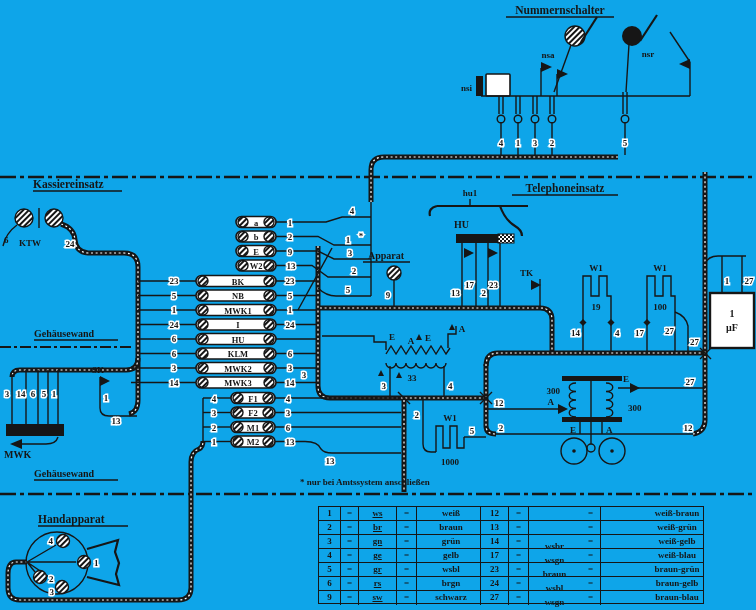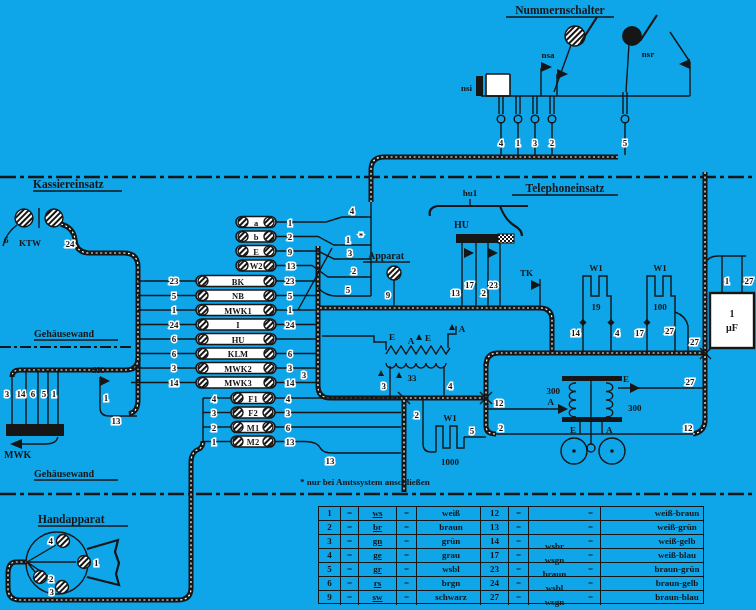--- a/index.html
+++ b/index.html
@@ -549,21 +549,21 @@
     <div class="td cw6">=</div>
     <div class="td cw7">braun</div>
     <div class="td cw8">=</div>
     <div class="td cw9">weiß-gelb</div>
   </div>
   <div class="tr">
     <div class="td cw0">4</div>
     <div class="td cw1">=</div>
     <div class="td cw2">ge</div>
     <div class="td cw3">=</div>
-    <div class="td cw4">grau</div>
+    <div class="td cw4">gelb</div>
     <div class="td cw5">17</div>
     <div class="td cw6">=</div>
     <div class="td cw7">wsbl</div>
     <div class="td cw8">=</div>
     <div class="td cw9">weiß-blau</div>
   </div>
   <div class="tr">
     <div class="td cw0">5</div>
     <div class="td cw1">=</div>
     <div class="td cw2">gr</div>

